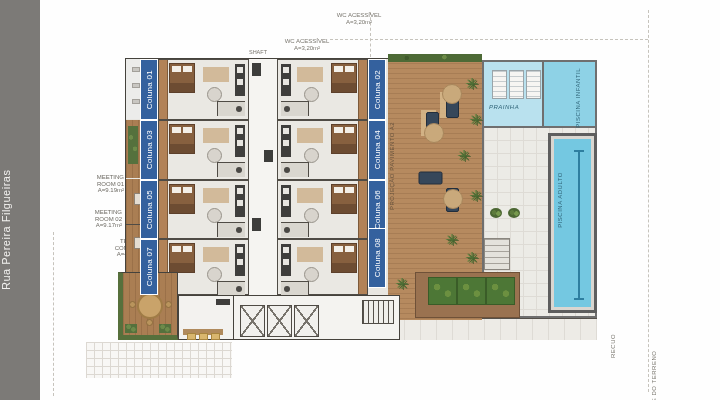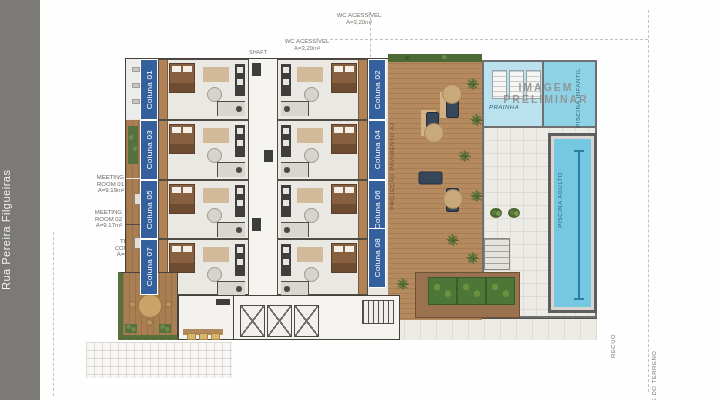--- a/index.html
+++ b/index.html
@@ -323,22 +323,18 @@
     <div class="lane"></div>
     <div class="abs vt pooltext" style="left:6px;top:36px;font-size:6px">PISCINA ADULTO</div>
   </div>
   <div class="abs planterbox">
     <div class="bush" style="left:12px"></div>
     <div class="bush" style="left:41px"></div>
     <div class="bush" style="left:70px"></div>
   </div>
   <div class="abs paving"></div>
 
-  <div class="abs wm">
-    <div>IMAGEM</div>
-    <div>PRELIMINAR</div>
-  </div>
 
   <div class="abs sidewalk"></div>
   <div class="abs vt vt6" style="left:610px;top:328px;width:10px;height:30px">RECUO</div>
   <div class="abs vt vt6" style="left:651px;top:348px;width:10px;height:72px">LIMITE DO TERRENO</div>
 
 </div>
 
 </body></html>

